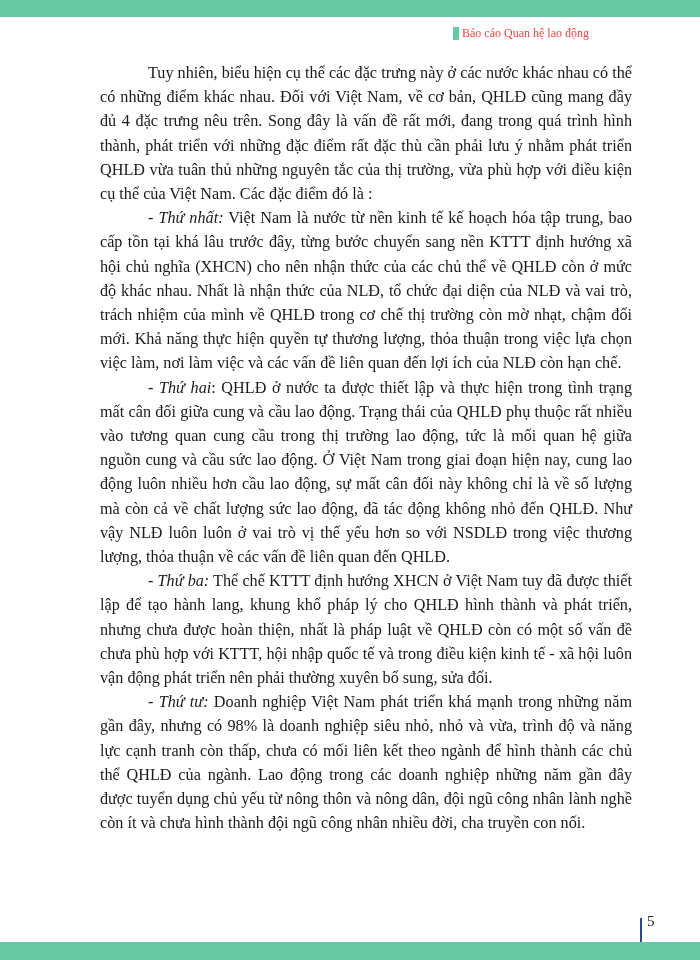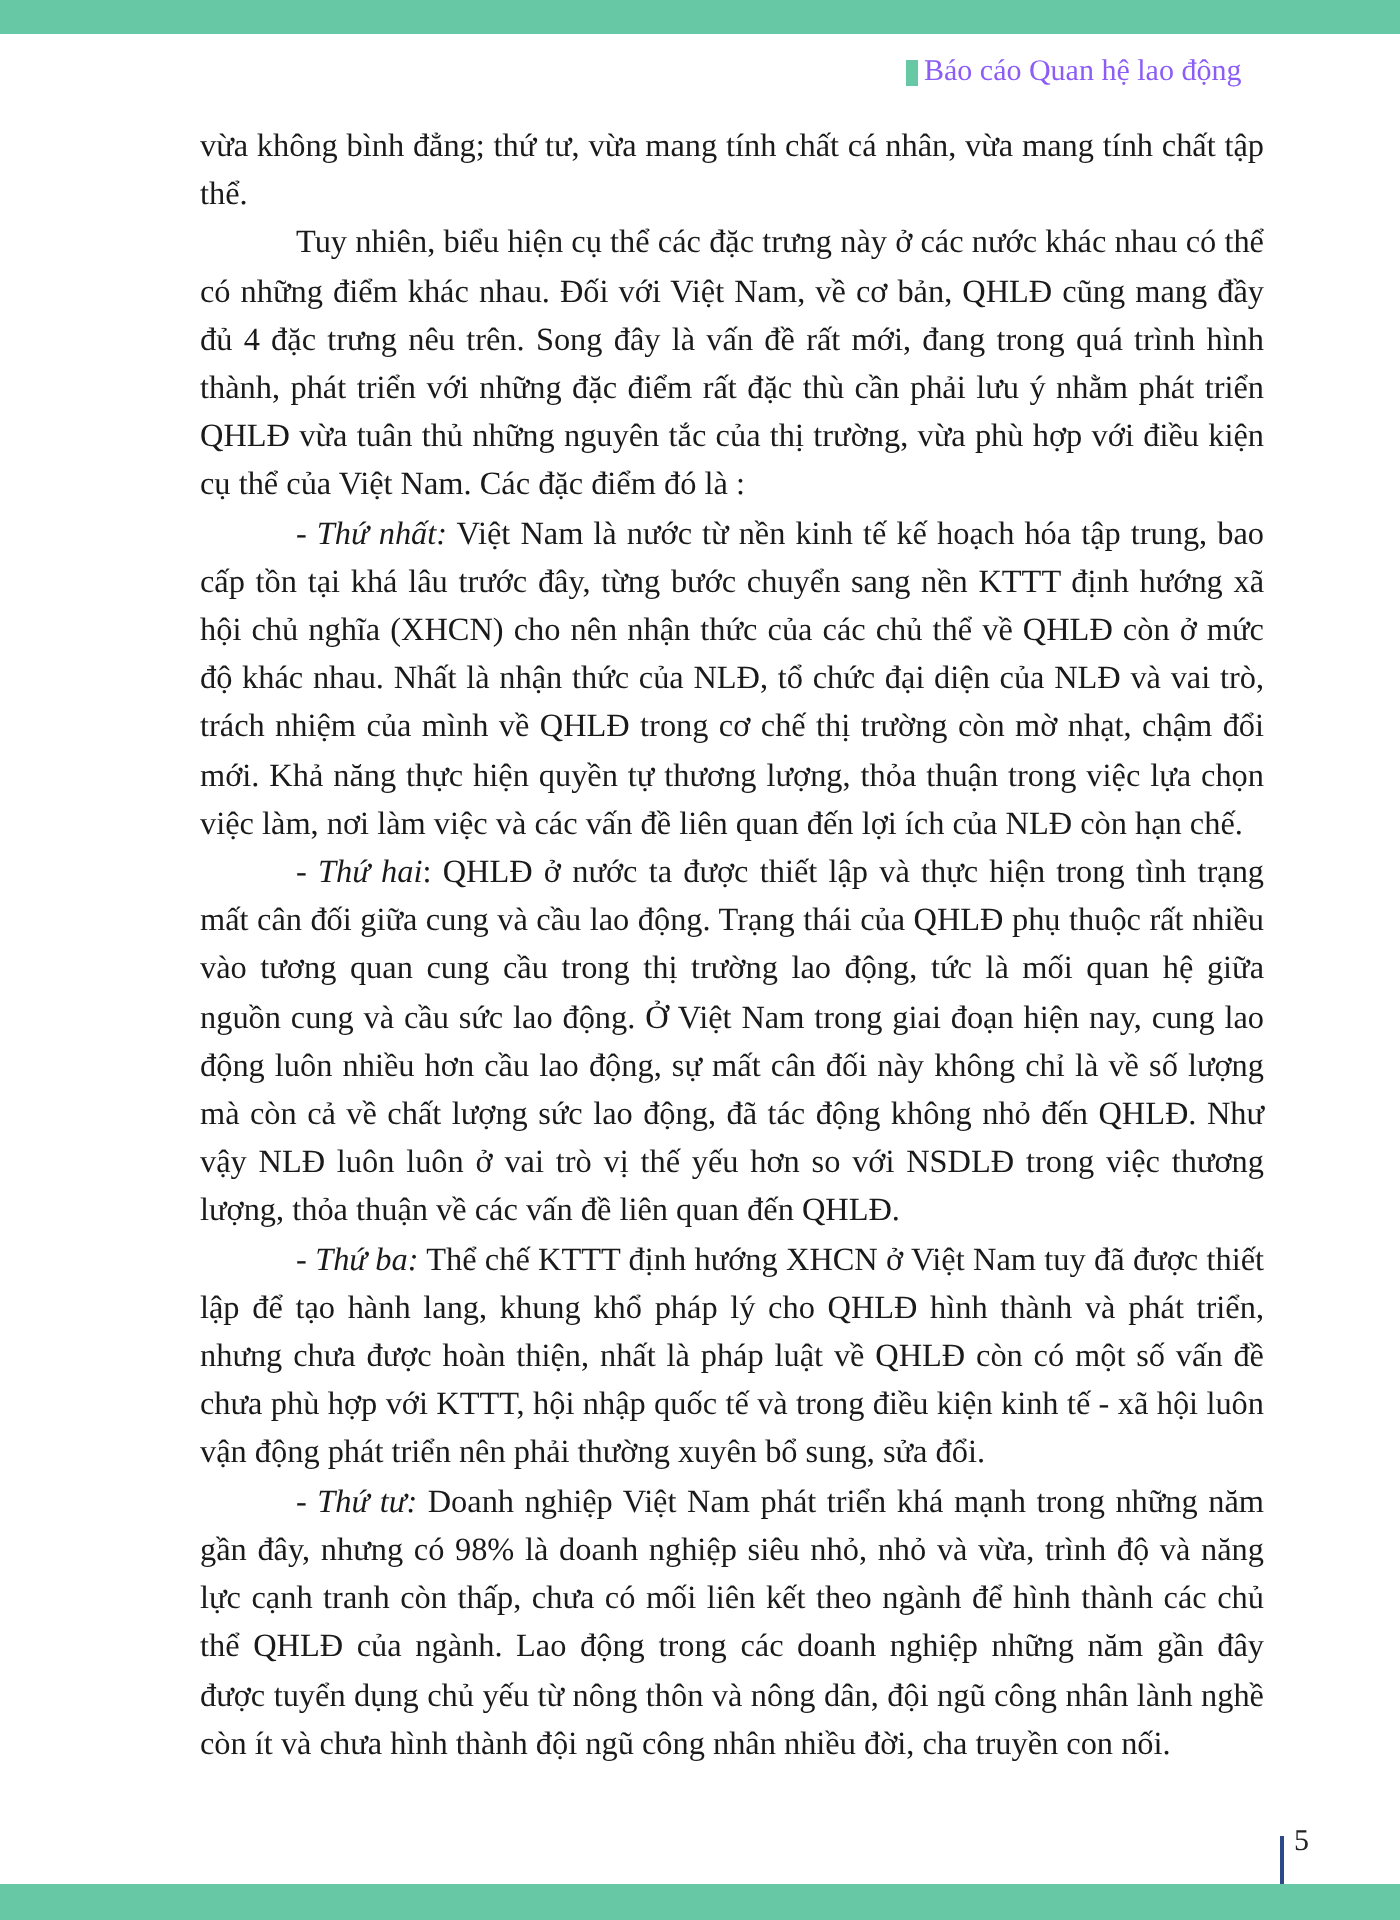--- a/index.html
+++ b/index.html
@@ -6,22 +6,22 @@
     body {
       width: 700px; height: 960px; position: relative; overflow: hidden;
       background: #ffffff;
       font-family: "Liberation Serif", "DejaVu Serif", serif;
       color: #1a1a1a;
     }
     .top-band { position: absolute; left: 0; top: 0; width: 700px; height: 17px; background: #67c8a5; }
     .bottom-band { position: absolute; left: 0; top: 942px; width: 700px; height: 18px; background: #67c8a5; }
     .running-header {
       position: absolute; left: 453px; top: 26px; height: 20px;
-      display: flex; align-items: center;
-      font-size: 15px; color: #8b5cf6;
+      display: flex; 
+      font-size: 12px; color: #ef4444;
     }
     .running-header .marker {
       width: 6px; height: 13px; background: #67c8a5; margin-right: 3px; margin-top: 1px;
     }
     .body-text {
       position: absolute; left: 100px; top: 61px; width: 532px;
       font-size: 16.2px; line-height: 24.2px;
       text-align: justify;
     }
     .body-text p { margin: 0; }
@@ -34,23 +34,20 @@
 <body>
 
 <div class="top-band"></div>
 
 <div class="running-header">
   <span class="marker"></span>
   <span>Báo cáo Quan hệ lao động</span>
 </div>
 
 <div class="body-text">
-  <p>
-    <span>vừa không bình đẳng; thứ tư, vừa mang tính chất cá nhân, vừa mang tính chất tập thể.</span>
-  </p>
   <p class="indent">
     <span>Tuy nhiên, biểu hiện cụ thể các đặc trưng này ở các nước khác nhau có thể có những điểm khác nhau. Đối với Việt Nam, về cơ bản, QHLĐ cũng mang đầy đủ 4 đặc trưng nêu trên. Song đây là vấn đề rất mới, đang trong quá trình hình thành, phát triển với những đặc điểm rất đặc thù cần phải lưu ý nhằm phát triển QHLĐ vừa tuân thủ những nguyên tắc của thị trường, vừa phù hợp với điều kiện cụ thể của Việt Nam. Các đặc điểm đó là :</span>
   </p>
   <p class="indent"><span>- </span><em>Thứ nhất:</em><span> Việt Nam là nước từ nền kinh tế kế hoạch hóa tập trung, bao cấp tồn tại khá lâu trước đây, từng bước chuyển sang nền KTTT định hướng xã hội chủ nghĩa (XHCN) cho nên nhận thức của các chủ thể về QHLĐ còn ở mức độ khác nhau. Nhất là nhận thức của NLĐ, tổ chức đại diện của NLĐ và vai trò, trách nhiệm của mình về QHLĐ trong cơ chế thị trường còn mờ nhạt, chậm đổi mới. Khả năng thực hiện quyền tự thương lượng, thỏa thuận trong việc lựa chọn việc làm, nơi làm việc và các vấn đề liên quan đến lợi ích của NLĐ còn hạn chế.</span></p>
   <p class="indent"><span>- </span><em>Thứ hai</em><span>: QHLĐ ở nước ta được thiết lập và thực hiện trong tình trạng mất cân đối giữa cung và cầu lao động. Trạng thái của QHLĐ phụ thuộc rất nhiều vào tương quan cung cầu trong thị trường lao động, tức là mối quan hệ giữa nguồn cung và cầu sức lao động. Ở Việt Nam trong giai đoạn hiện nay, cung lao động luôn nhiều hơn cầu lao động, sự mất cân đối này không chỉ là về số lượng mà còn cả về chất lượng sức lao động, đã tác động không nhỏ đến QHLĐ. Như vậy NLĐ luôn luôn ở vai trò vị thế yếu hơn so với NSDLĐ trong việc thương lượng, thỏa thuận về các vấn đề liên quan đến QHLĐ.</span></p>
   <p class="indent"><span>- </span><em>Thứ ba:</em><span> Thể chế KTTT định hướng XHCN ở Việt Nam tuy đã được thiết lập để tạo hành lang, khung khổ pháp lý cho QHLĐ hình thành và phát triển, nhưng chưa được hoàn thiện, nhất là pháp luật về QHLĐ còn có một số vấn đề chưa phù hợp với KTTT, hội nhập quốc tế và trong điều kiện kinh tế - xã hội luôn vận động phát triển nên phải thường xuyên bổ sung, sửa đổi.</span></p>
   <p class="indent"><span>- </span><em>Thứ tư:</em><span> Doanh nghiệp Việt Nam phát triển khá mạnh trong những năm gần đây, nhưng có 98% là doanh nghiệp siêu nhỏ, nhỏ và vừa, trình độ và năng lực cạnh tranh còn thấp, chưa có mối liên kết theo ngành để hình thành các chủ thể QHLĐ của ngành. Lao động trong các doanh nghiệp những năm gần đây được tuyển dụng chủ yếu từ nông thôn và nông dân, đội ngũ công nhân lành nghề còn ít và chưa hình thành đội ngũ công nhân nhiều đời, cha truyền con nối.</span></p>
 </div>
 
 <div class="page-rule"></div>

